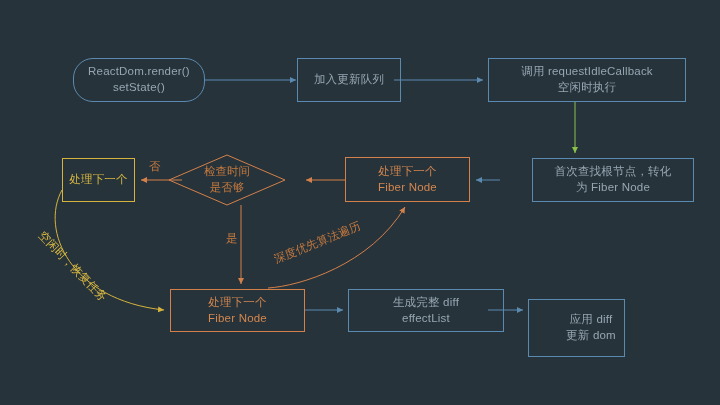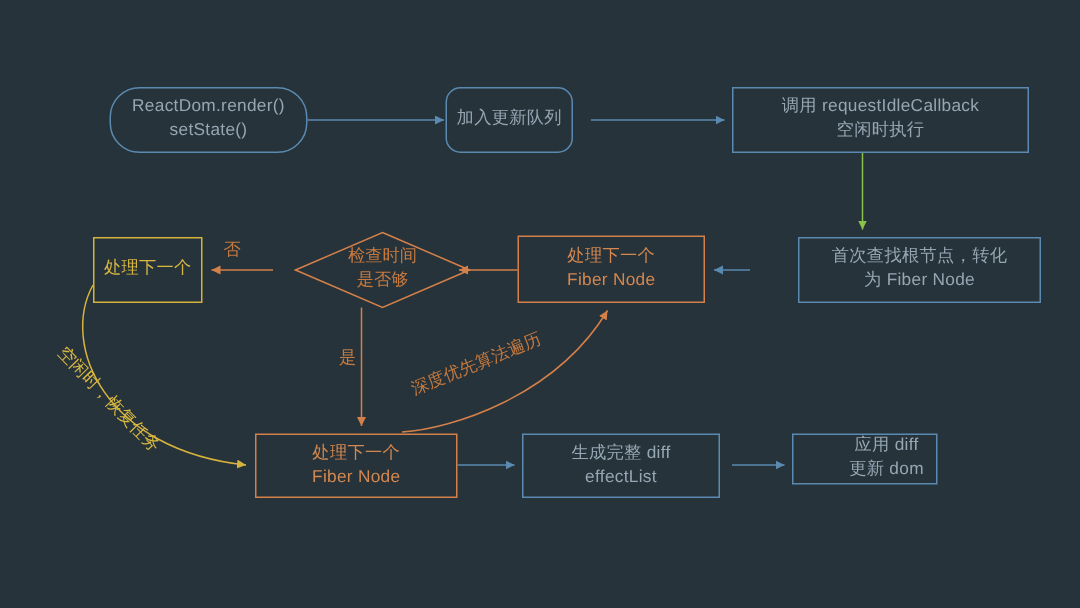--- a/index.html
+++ b/index.html
@@ -115,48 +115,48 @@
     <path d="M62,190 C40,230 70,300 164,310" stroke="#d6b33c" stroke-width="1" fill="none" marker-end="url(#ah-yellow)"></path>
 
     <path d="M305,310 L343,310" stroke="#5b8ab0" stroke-width="1" fill="none" marker-end="url(#ah-blue)"></path>
 
     <path d="M488,310 L523,310" stroke="#5b8ab0" stroke-width="1" fill="none" marker-end="url(#ah-blue)"></path>
   </svg>
 
   <div class="node blue" style="left:73px; top:58px; width:132px; height:44px;border-radius:20px;">ReactDom.render()
 setState()</div>
 
-  <div class="node blue" style="left:297px; top:58px; width:85px; height:44px;border-radius:10px;">加入更新队列</div>
+  <div class="node blue" style="left:297px; top:58px; width:104px; height:44px;">加入更新队列</div>
 
   <div class="node blue" style="left:488px; top:58px; width:198px; height:44px;">调用 requestIdleCallback
 空闲时执行</div>
 
   <div class="node yellow" style="left:62px; top:158px; width:73px; height:44px;">处理下一个</div>
 
-  <div class="diamond-wrap" style="left:196px; top:154px; width:118px; height:52px;">
+  <div class="diamond-wrap" style="left:168px; top:154px; width:118px; height:52px;">
     <svg width="118" height="52" viewBox="0 0 118 52">
       <polygon points="59,1 117,26 59,51 1,26" fill="none" stroke="#d4804a" stroke-width="1"></polygon>
     </svg>
     <div class="diamond-label">检查时间
 是否够</div>
   </div>
 
   <div class="node orange" style="left:345px; top:157px; width:125px; height:45px;">处理下一个
 Fiber Node</div>
 
   <div class="node blue" style="left:500px; top:158px; width:162px; height:44px;margin-left:32px;">首次查找根节点，转化
 为 Fiber Node</div>
 
   <div class="node orange" style="left:170px; top:289px; width:135px; height:43px;">处理下一个
 Fiber Node</div>
 
-  <div class="node blue" style="left:348px; top:289px; width:132px; height:43px;">生成完整 diff
+  <div class="node blue" style="left:348px; top:289px; width:156px; height:43px;">生成完整 diff
 effectList</div>
 
-  <div class="node blue" style="left:528px; top:289px; width:97px; height:34px;padding-left:29px;">应用 diff
+  <div class="node blue" style="left:528px; top:299px; width:97px; height:58px;padding-left:29px;">应用 diff
 更新 dom</div>
 
   <div class="edge-label orange" style="left:149px; top:159px;">否</div>
 
   <div class="edge-label orange" style="left:226px; top:231px;">是</div>
 
   <div class="edge-label yellow" style="left:46px; top:228px; transform: rotate(46deg); transform-origin: left top;">空闲时，恢复任务</div>
 
   <div class="edge-label orange" style="left:272px; top:253px; transform: rotate(-22deg); transform-origin: left top;">深度优先算法遍历</div>
 

